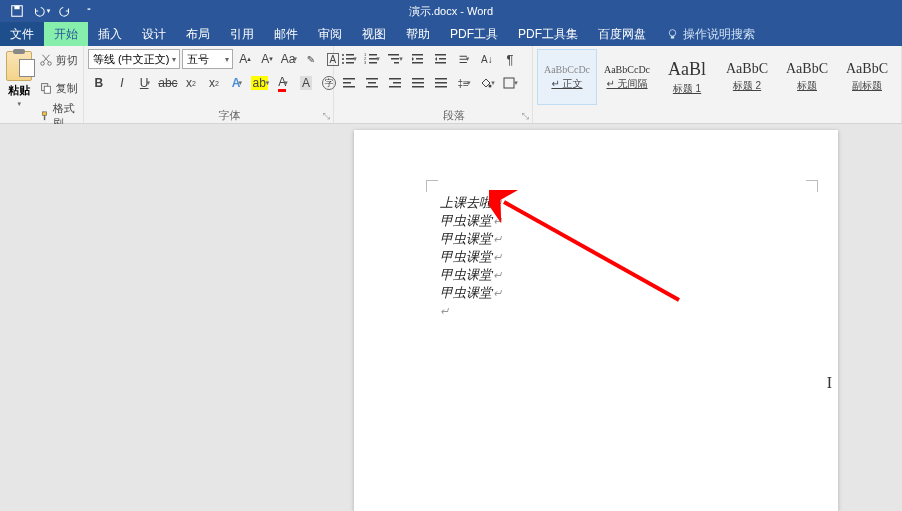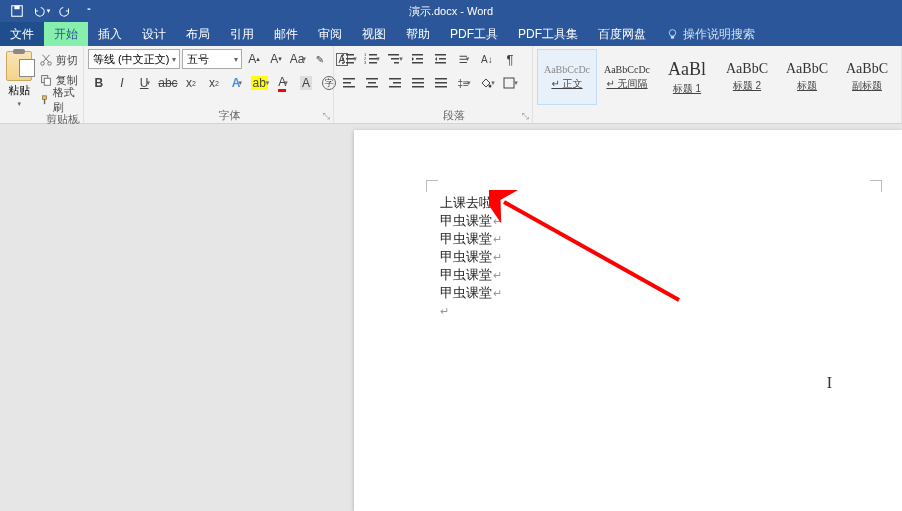--- a/index.html
+++ b/index.html
@@ -24,31 +24,31 @@
 .ribbon-group-content { flex: 1; display: flex; align-items: flex-start; padding: 3px 4px; }
 .ribbon-group-label { height: 15px; text-align: center; font-size: 11px; color: #666; position: relative; padding-left: 42px; }
 .ribbon-group-label .launcher { position: absolute; right: 3px; bottom: 1px; font-size: 9px; color: #888; }
 
 
 .clipboard-group { width: 86px; }
 .paste-btn { width: 38px; display: flex; flex-direction: column; align-items: center; gap: 2px; padding-top: 2px; }
 .paste-icon { width: 26px; height: 30px; background: linear-gradient(#f9e4b7, #f4d48a); border: 1px solid #c9a95f; border-radius: 2px; position: relative; }
 .paste-icon::before { content: ""; position: absolute; top: -3px; left: 6px; width: 12px; height: 5px; background: #888; border-radius: 2px; }
 .paste-icon::after { content: ""; position: absolute; bottom: 3px; right: -4px; width: 14px; height: 16px; background: white; border: 1px solid #888; }
-.paste-label { font-size: 11px; }
-.clipboard-small { display: flex; flex-direction: column; gap: 2px; padding-left: 4px; padding-top: 2px; font-size: 11px; color: #444; }
+.paste-label { font-size: 11px; font-weight: bold; }
+.clipboard-small { display: flex; flex-direction: column; gap: 10px; padding-left: 4px; padding-top: 2px; font-size: 11px; color: #444; }
 .clipboard-small-item { display: flex; align-items: center; gap: 3px; height: 18px; }
 
 
 .font-group { width: 250px; }
 .font-row1 { display: flex; gap: 2px; margin-bottom: 4px; align-items: center; }
 .font-combo { height: 20px; border: 1px solid #ababab; background: white; display: flex; align-items: center; padding: 0 4px; font-size: 11px; position: relative; }
 .font-combo::after { content: "▾"; position: absolute; right: 3px; font-size: 8px; color: #666; }
 .font-name { width: 92px; }
-.font-size { width: 60px; }
+.font-size { width: 51px; }
 .font-btn { width: 20px; height: 20px; display: flex; align-items: center; justify-content: center; font-size: 12px; color: #444; }
 .font-row2 { display: flex; gap: 1px; align-items: center; }
 .font-row2 .font-btn { width: 22px; }
 .dropdown-arrow { font-size: 7px; color: #666; margin-left: -2px; }
 
 
 .para-group { width: 204px; }
 .para-row { display: flex; gap: 1px; align-items: center; margin-bottom: 4px; }
 .para-btn { width: 22px; height: 20px; display: flex; align-items: center; justify-content: center; font-size: 12px; color: #444; }
 
@@ -57,21 +57,21 @@
 .style-gallery { display: flex; height: 56px; }
 .style-item { width: 60px; display: flex; flex-direction: column; align-items: center; justify-content: center; border: 1px solid transparent; padding: 2px; }
 .style-item.selected { border: 1px solid #c0ddf4; background: #e8f0fa; }
 .style-preview { font-family: "SimSun", serif; }
 .style-name { font-size: 10px; color: #444; margin-top: 2px; text-decoration: underline; }
 
 
 .doc-area { position: absolute; top: 124px; left: 0; right: 0; bottom: 0; display: flex; }
 .nav-pane { width: 354px; background: #e6e6e6; }
 .page-view { flex: 1; background: #e6e6e6; display: flex; justify-content: flex-start; padding-top: 6px; position: relative; }
-.page { width: 548px; height: 381px; background: white; box-shadow: 0 1px 4px rgba(0,0,0,0.25); position: relative; }
+.page { width: 484px; height: 381px; background: white; box-shadow: 0 1px 4px rgba(0,0,0,0.25); position: relative; font-style: italic; }
 .page-corner-tl { position: absolute; top: 50px; left: 72px; width: 12px; height: 12px; border-left: 1px solid #bbb; border-top: 1px solid #bbb; }
 .page-corner-tr { position: absolute; top: 50px; right: 20px; width: 12px; height: 12px; border-right: 1px solid #bbb; border-top: 1px solid #bbb; }
 .page-content { position: absolute; top: 64px; left: 86px; font-size: 13px; font-family: "SimSun", serif; line-height: 18px; color: #222; }
 .page-content .line::after { content: "↵"; color: #999; font-size: 11px; margin-left: 1px; }
 
 
 .arrow-annotation { position: absolute; pointer-events: none; }
 
 
 .text-cursor { position: absolute; right: 70px; top: 250px; font-size: 16px; color: #333; font-family: serif; }

